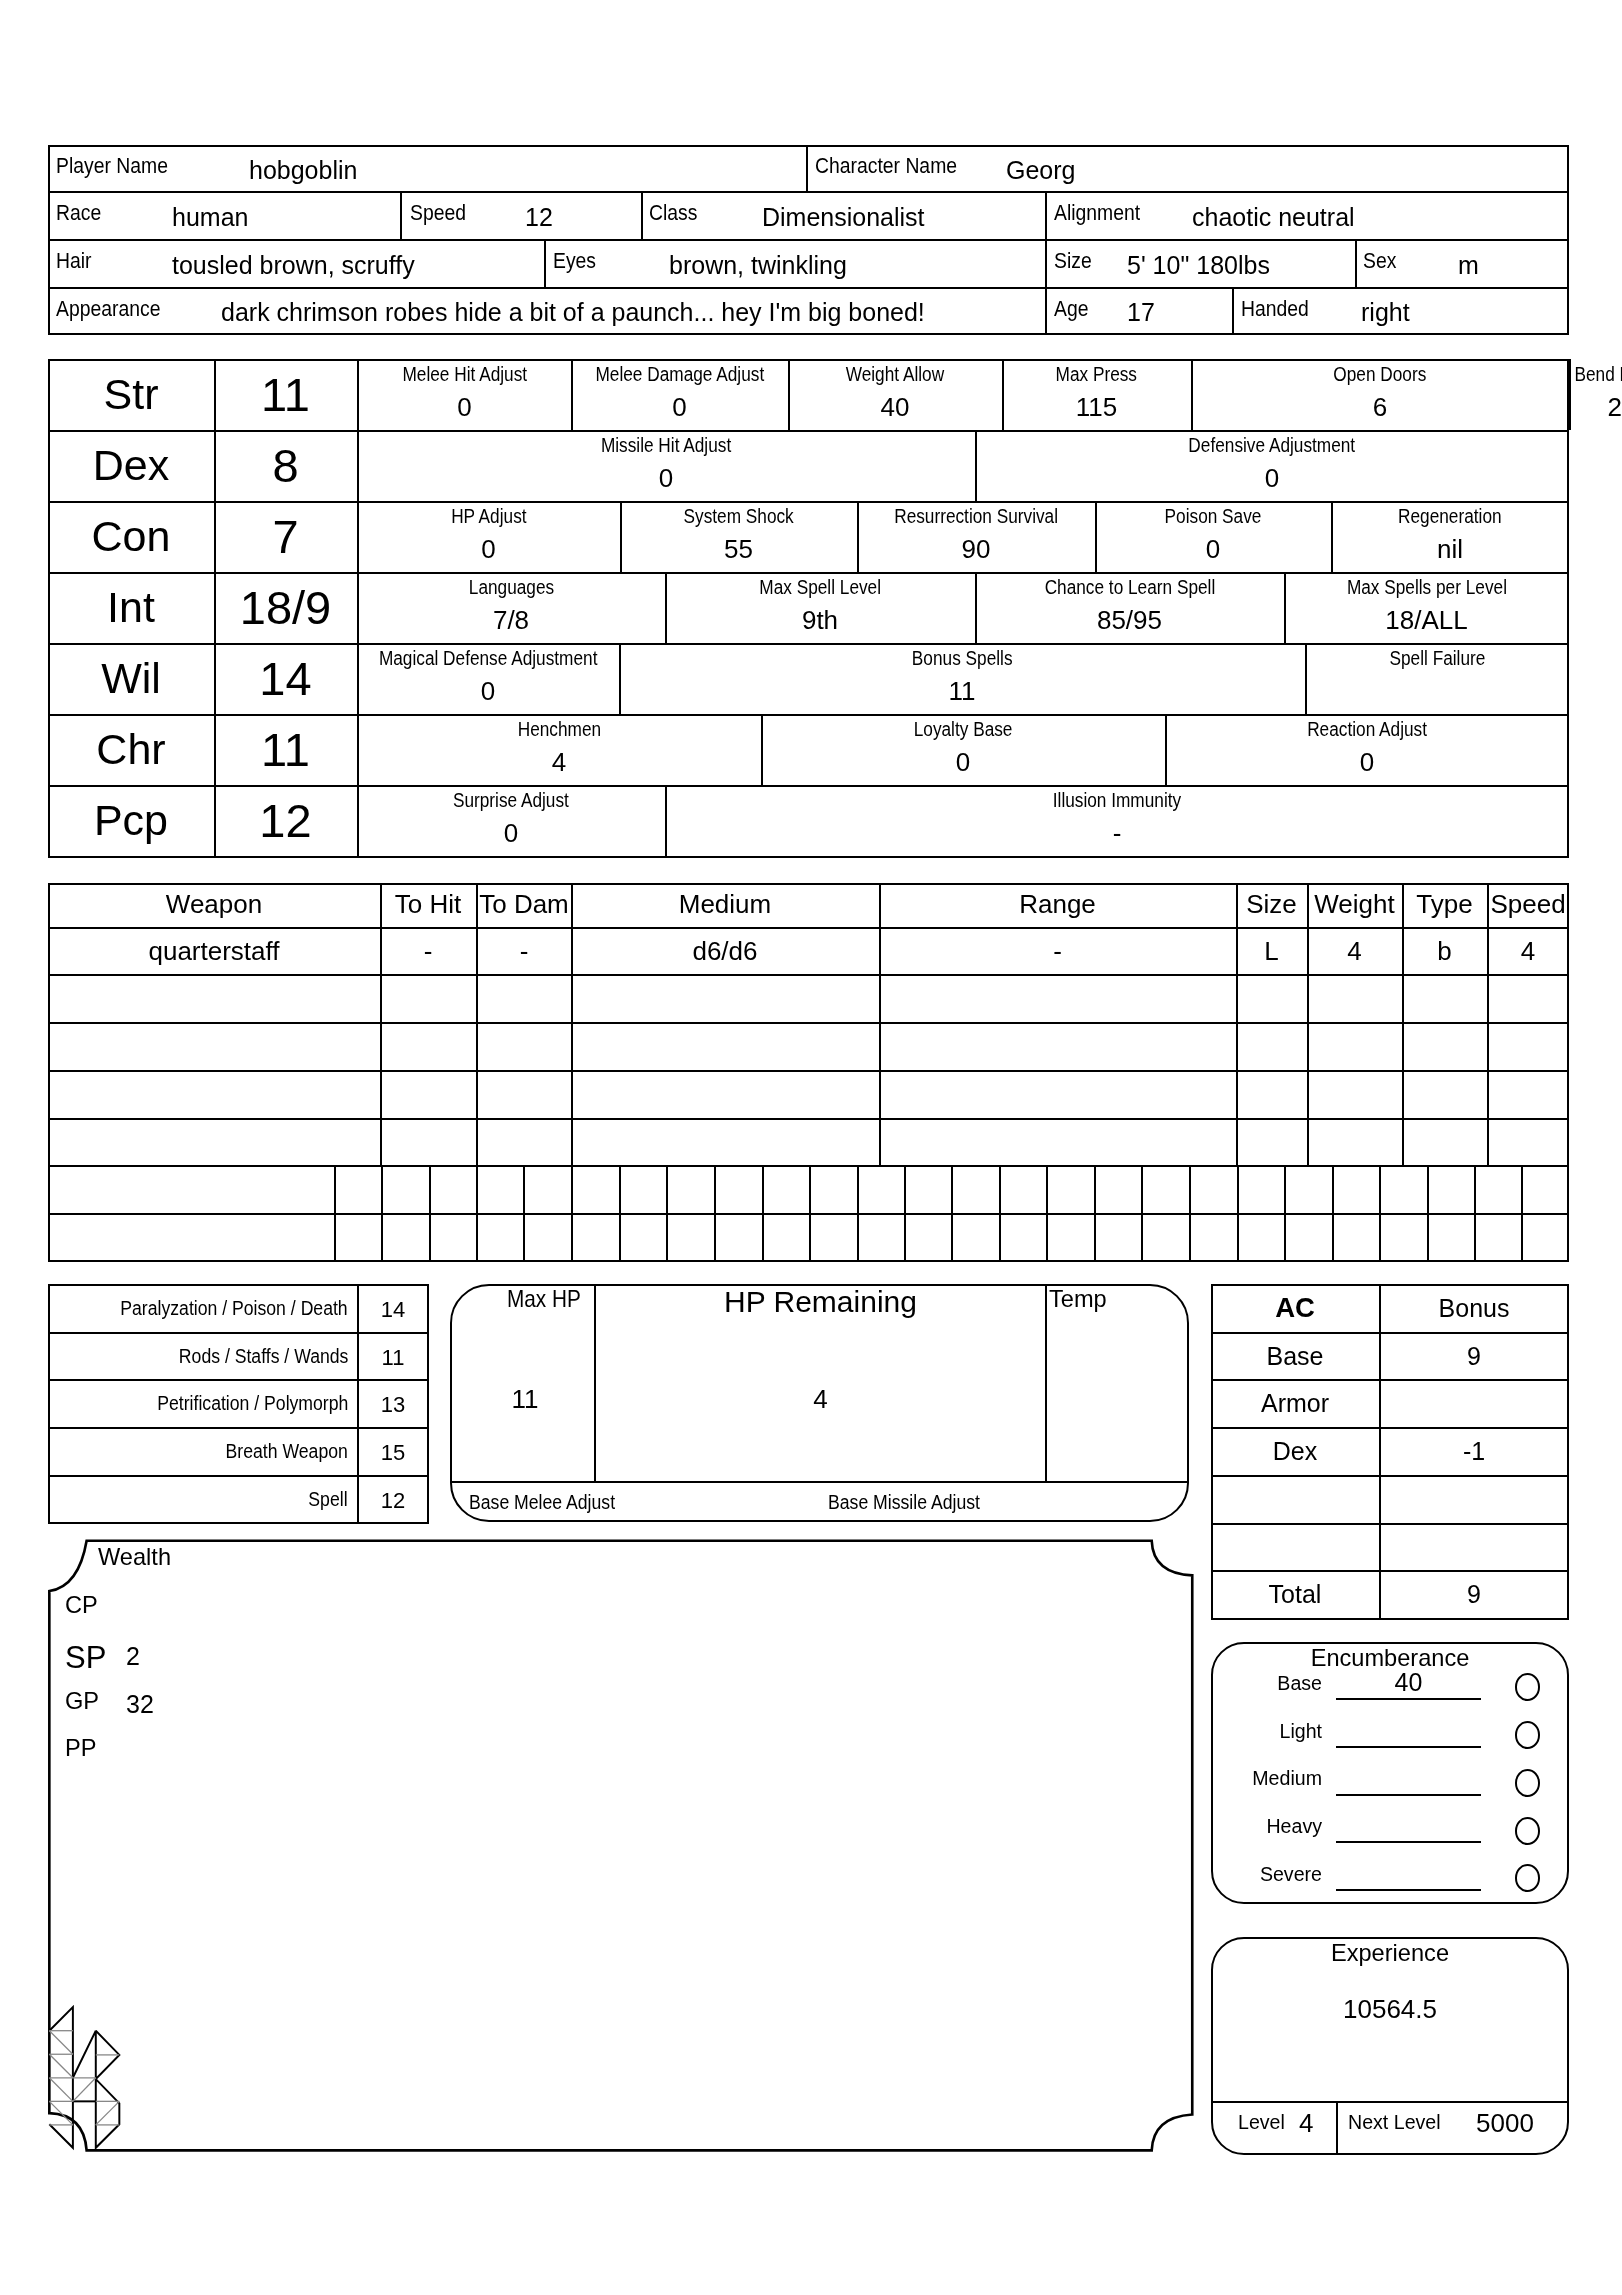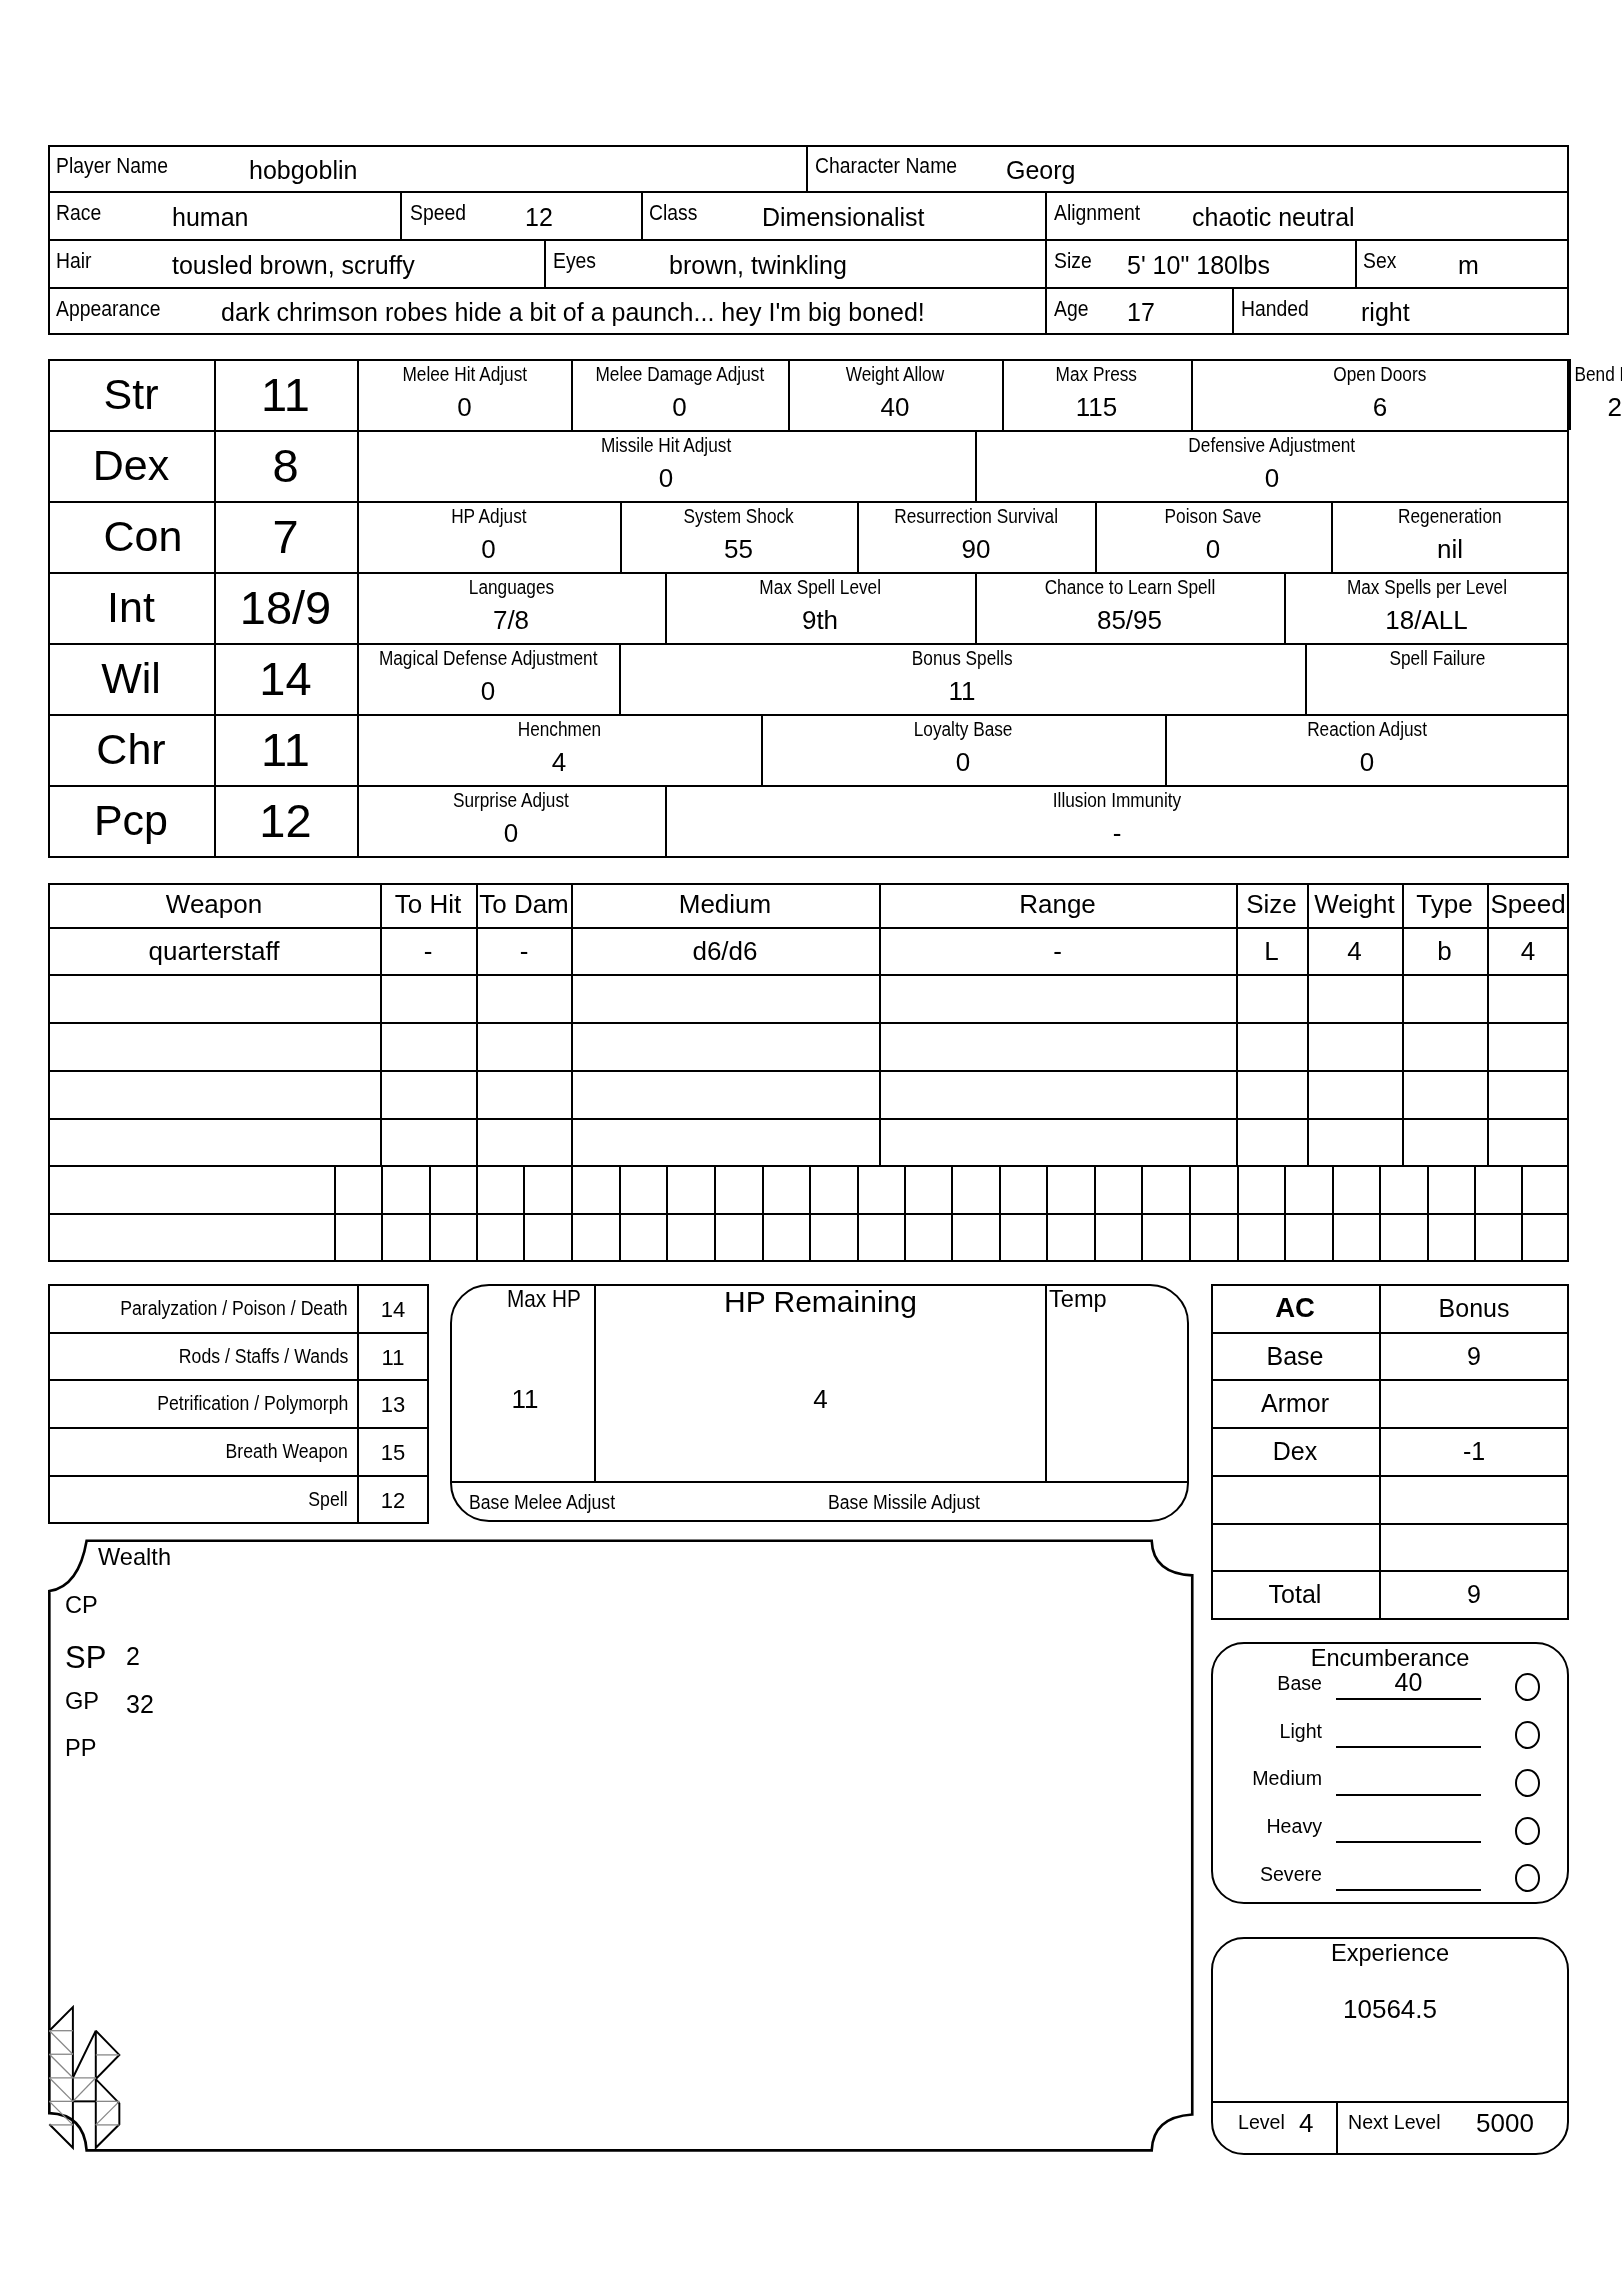--- a/index.html
+++ b/index.html
@@ -115,21 +115,21 @@
         <span class="v">0</span>
       </div>
       <div class="vlt" style="left:975px;top:430px;height:71px;"></div>
       <div class="cell" style="left:975px;top:430px;width:594px;height:71px;">
         <span class="t">Defensive Adjustment</span>
         <span class="v">0</span>
       </div>
     </div>
     <div class="hl" style="left:48px;top:501px;width:1521px;"></div>
     <div>
-      <div class="ab-name" style="left:60px;top:501px;width:166px;height:71px;">Con</div>
+      <div class="ab-name" style="left:48px;top:501px;width:166px;height:71px;">Con</div>
       <div class="ab-score" style="left:214px;top:501px;width:143px;height:71px;">7</div>
       <div class="cell" style="left:357px;top:501px;width:263px;height:71px;">
         <span class="t">HP Adjust</span>
         <span class="v">0</span>
       </div>
       <div class="vlt" style="left:620px;top:501px;height:71px;"></div>
       <div class="cell" style="left:620px;top:501px;width:237px;height:71px;">
         <span class="t">System Shock</span>
         <span class="v">55</span>
       </div>

